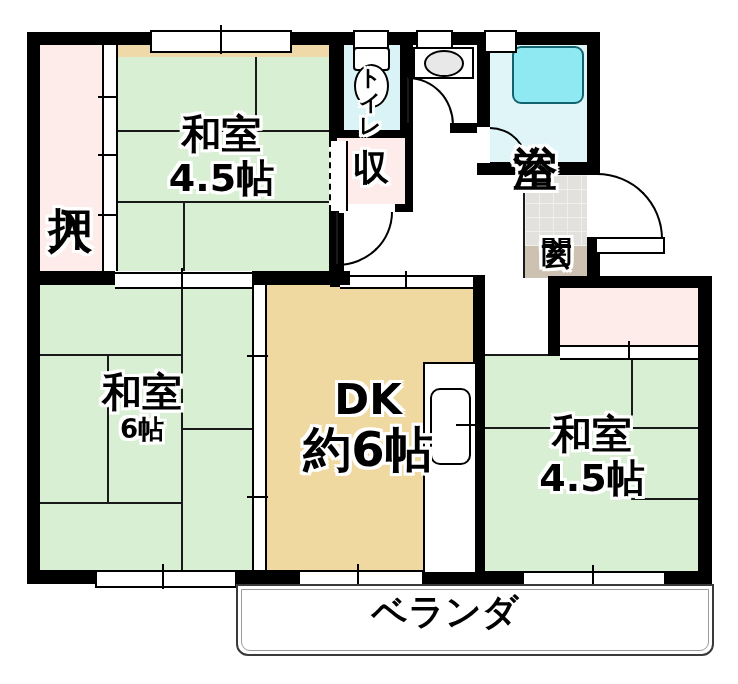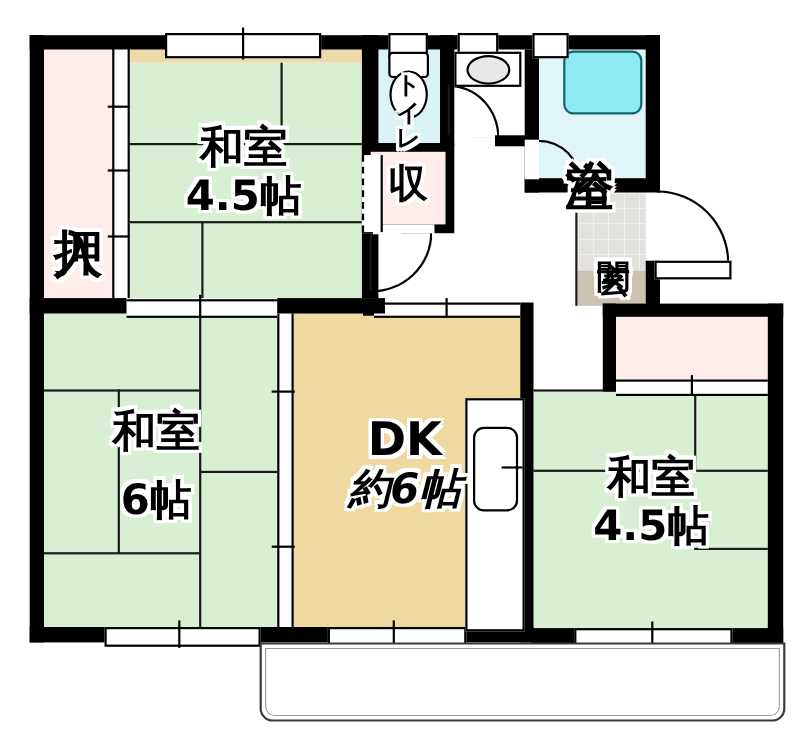--- a/index.html
+++ b/index.html
@@ -155,27 +155,28 @@
 
   <div class="lbl" style="left:337px;top:148px;width:68px;font-size:36px;">収</div>
 
   <div class="lbl vert" style="left:510px;top:50px;width:52px;height:120px;font-size:44px;">浴室</div>
 
   <div class="lbl vert" style="left:536px;top:174px;width:42px;height:78px;font-size:30px;">玄関</div>
 
 
   <div class="lbl" style="left:36px;top:370px;width:212px;">
     <div style="font-size:40px;">和室</div>
-    <div style="font-size:38px;margin-top:18px;">6帖</div>
+    <div style="font-size:26px;">6帖</div>
   </div>
 
   <div class="lbl" style="left:263px;top:376px;width:210px;">
     <div style="font-size:42px;">DK</div>
-    <div style="font-size:38px;font-style:italic;">約6帖</div>
+    <div style="font-size:48px;">約6帖</div>
   </div>
 
   <div class="lbl" style="left:486px;top:412px;width:212px;">
     <div style="font-size:40px;">和室</div>
     <div style="font-size:38px;">4.5帖</div>
   </div>
 
+  <div class="lbl" style="left:310px;top:592px;width:270px;font-size:36px;">ベランダ</div>
 
 </div>
 
 </body></html>

